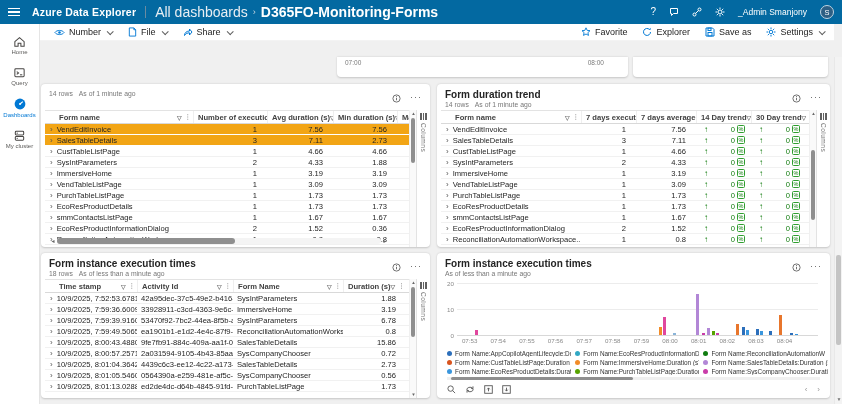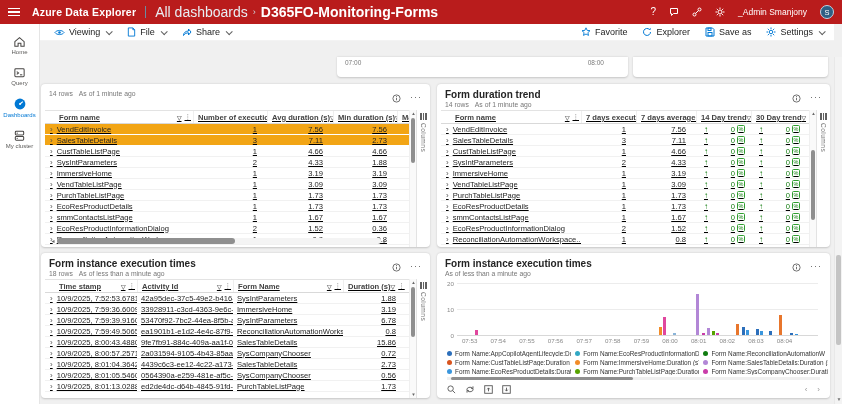--- a/index.html
+++ b/index.html
@@ -1,20 +1,20 @@
 <!DOCTYPE html>
 <html><head>
 <meta charset="utf-8">
 <style>
   * { margin:0; padding:0; box-sizing:border-box; }
   html,body { width:842px; height:404px; overflow:hidden; font-family:"Liberation Sans",sans-serif; background:#f0f0f0; }
   #app { position:relative; width:842px; height:404px; }
 
   
-  .topnav { position:absolute; left:0; top:0; width:842px; height:24px; background:#b91c1c; color:#fff; display:flex; align-items:center; padding:0 8px; }
+  .topnav { position:absolute; left:0; top:0; width:842px; height:24px; background:#0369a1; color:#fff; display:flex; align-items:center; padding:0 8px; }
   .hamburger { width:12px; display:flex; flex-direction:column; gap:2px; margin-right:12px; cursor:pointer; }
   .hamburger i { display:block; height:1.5px; background:#fff; }
   .app-title { font-size:10.5px; font-weight:bold; letter-spacing:.2px; }
   .nav-divider { width:1px; height:12px; background:#6b8ba1; margin:0 9px; }
   .crumb { font-size:14px; color:#e8eef3; }
   .crumb-sep { margin:0 5px; font-size:9px; color:#cdd9e2; }
   .crumb.current { font-weight:bold; color:#fff; }
   .topnav-right { margin-left:auto; display:flex; align-items:center; gap:13px; }
   .tn-icon { font-size:10px; color:#fff; cursor:pointer; line-height:1; }
   .tn-icon svg { display:block; }
@@ -54,21 +54,21 @@
 
   .card { position:absolute; background:#fff; box-shadow:0 .5px 2px rgba(0,0,0,.18); border-radius:4px; overflow:hidden; }
   .card-head { position:relative; padding:5px 8px 2px 8px; }
   .card-title { font-size:10px; font-weight:bold; color:#242424; line-height:1.1; }
   .card-sub { font-size:6.8px; color:#777; margin-top:1px; }
   .card-sub .sep { display:inline-block; width:6px; }
   .card-actions { position:absolute; right:8px; top:5px; display:flex; align-items:center; gap:9px; color:#616161; }
   .more-dots { font-size:9px; letter-spacing:1px; color:#616161; cursor:pointer; line-height:.6; }
 
   
-  .tbl-wrap { position:absolute; left:4px; right:20px; bottom:0; top:26px; overflow:hidden;text-decoration:underline; }
+  .tbl-wrap { position:absolute; left:4px; right:20px; bottom:0; top:26px; overflow:hidden; }
   .thead, .trow { display:grid; align-items:center; }
   .g-usage { grid-template-columns:148px 74px 66px 64px 60px; }
   .g-trend { grid-template-columns:140px 55px 60px 55px 55px; }
   .g-exec  { grid-template-columns:92px 96px 110px 63px; }
   .thead { height:14px; border-top:1px solid #e3e3e3; border-bottom:1px solid #d9d9d9; }
   .th { font-size:7.6px; font-weight:bold; color:#424242; display:flex; align-items:center; padding:0 2px 0 4px; border-left:1px solid #efefef; height:100%; overflow:hidden; white-space:nowrap; }
   .th:first-child { border-left:none; padding-left:14px; }
   .th .flt { margin-left:auto; font-size:6px; color:#757575; }
   .th .keb { font-size:6.5px; color:#9a9a9a; margin-left:3px; }
   .trow { height:11px; border-bottom:1px solid #f1f1f1; background:#fff; }
@@ -208,21 +208,21 @@
       <span class="slabel">My cluster</span>
     </div>
   </nav>
 
   <div class="toolbar">
     <span class="tb-btn">
       <svg width="11" height="9" viewBox="0 0 12 9">
           <path d="M1 4.5 C3 1.5 9 1.5 11 4.5 C9 7.5 3 7.5 1 4.5 Z" fill="none" stroke="#0078d4"></path>
           <circle cx="6" cy="4.5" r="1.4" fill="#0078d4"></circle>
         </svg>
-      <span>Viewing</span>
+      <span>Number</span>
         <span class="chev-down"></span>
     </span>
     <span class="tb-btn">
       <svg width="9" height="10" viewBox="0 0 9 11">
           <path d="M1 1 h5 l2 2 v7 h-7 z" fill="none" stroke="#0078d4"></path>
           <path d="M6 1 v2 h2" fill="none" stroke="#0078d4"></path>
         </svg>
       <span>File</span>
         <span class="chev-down"></span>
     </span>

